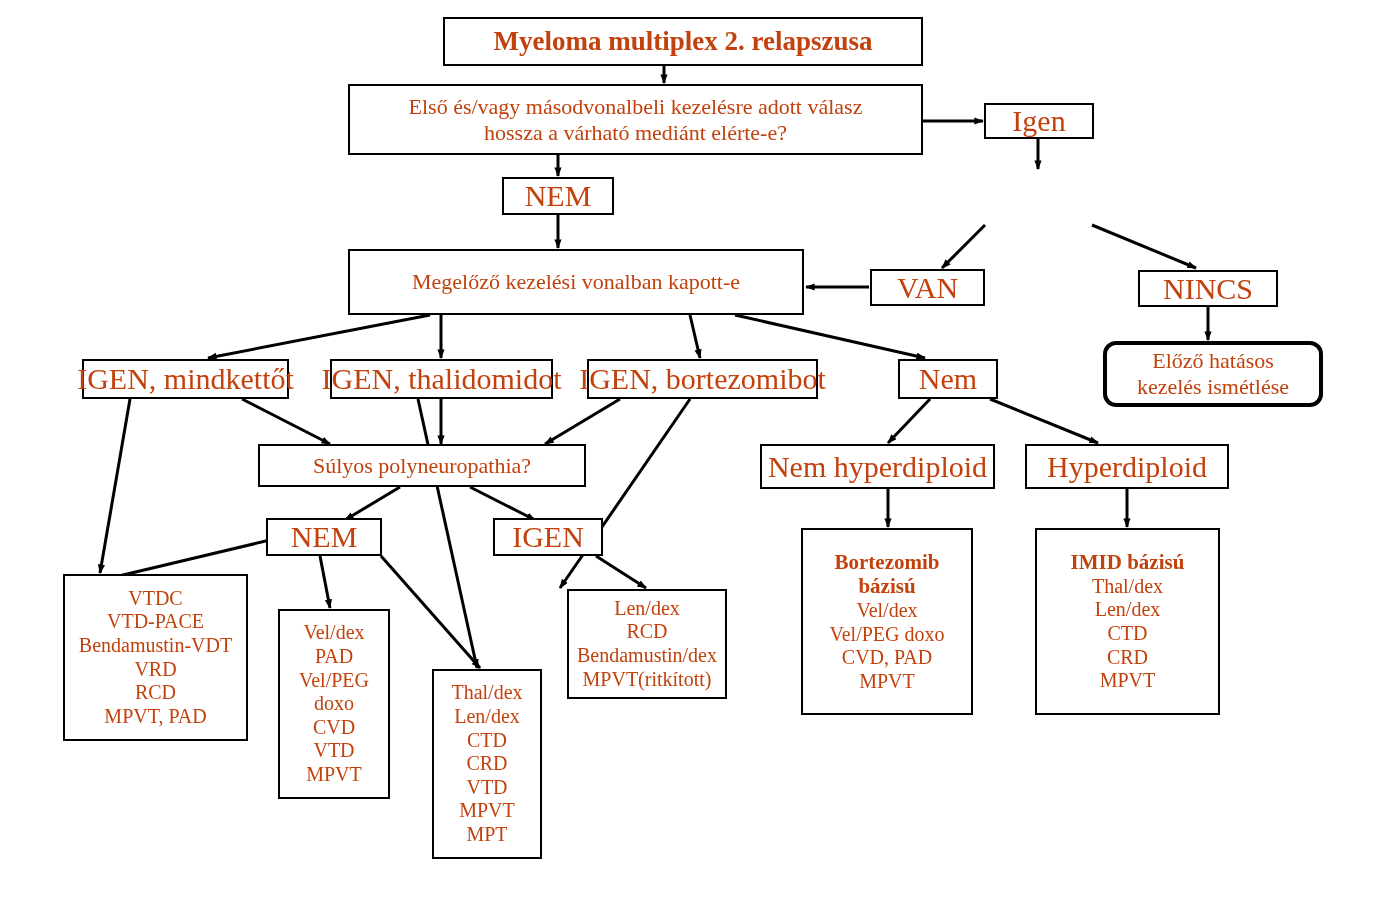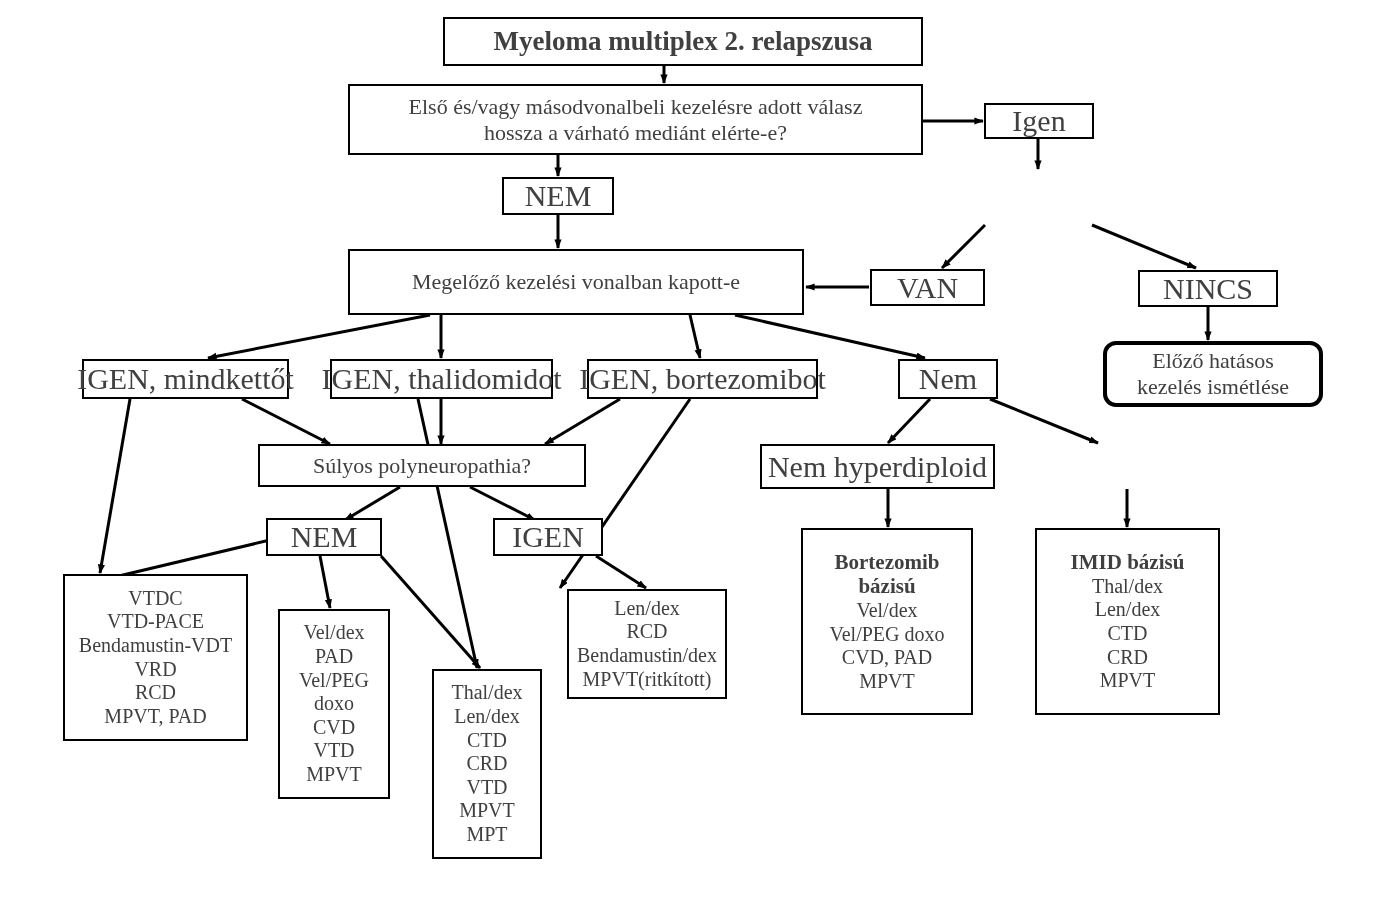--- a/index.html
+++ b/index.html
@@ -6,21 +6,21 @@
     margin: 0;
     padding: 0;
     background: #ffffff;
   }
   #canvas {
     position: relative;
     width: 1381px;
     height: 902px;
     background: #ffffff;
     font-family: "Liberation Serif", "DejaVu Serif", serif;
-    color: #404040;
+    color: #c2410c;
     overflow: hidden;
   }
   svg.edges {
     position: absolute;
     left: 0;
     top: 0;
     width: 1381px;
     height: 902px;
     pointer-events: none;
   }
@@ -182,20 +182,23 @@
   </div>
 
   <div class="node lbl-node pad6" style="left:493px; top:518px; width:110px; height:38px;">
     <span class="ln">IGEN</span>
   </div>
 
   <div class="node lbl-node pad6" style="left:760px; top:444px; width:235px; height:45px;">
     <span class="ln">Nem hyperdiploid</span>
   </div>
 
+  <div class="node lbl-node pad6" style="left:1025px; top:444px; width:204px; height:45px;">
+    <span class="ln">Hyperdiploid</span>
+  </div>
 
   <div class="node list-node pad6" style="left:63px; top:574px; width:185px; height:167px;">
     <span class="ln">VTDC</span>
     <span class="ln">VTD-PACE</span>
     <span class="ln">Bendamustin-VDT</span>
     <span class="ln">VRD</span>
     <span class="ln">RCD</span>
     <span class="ln">MPVT, PAD</span>
   </div>
 

